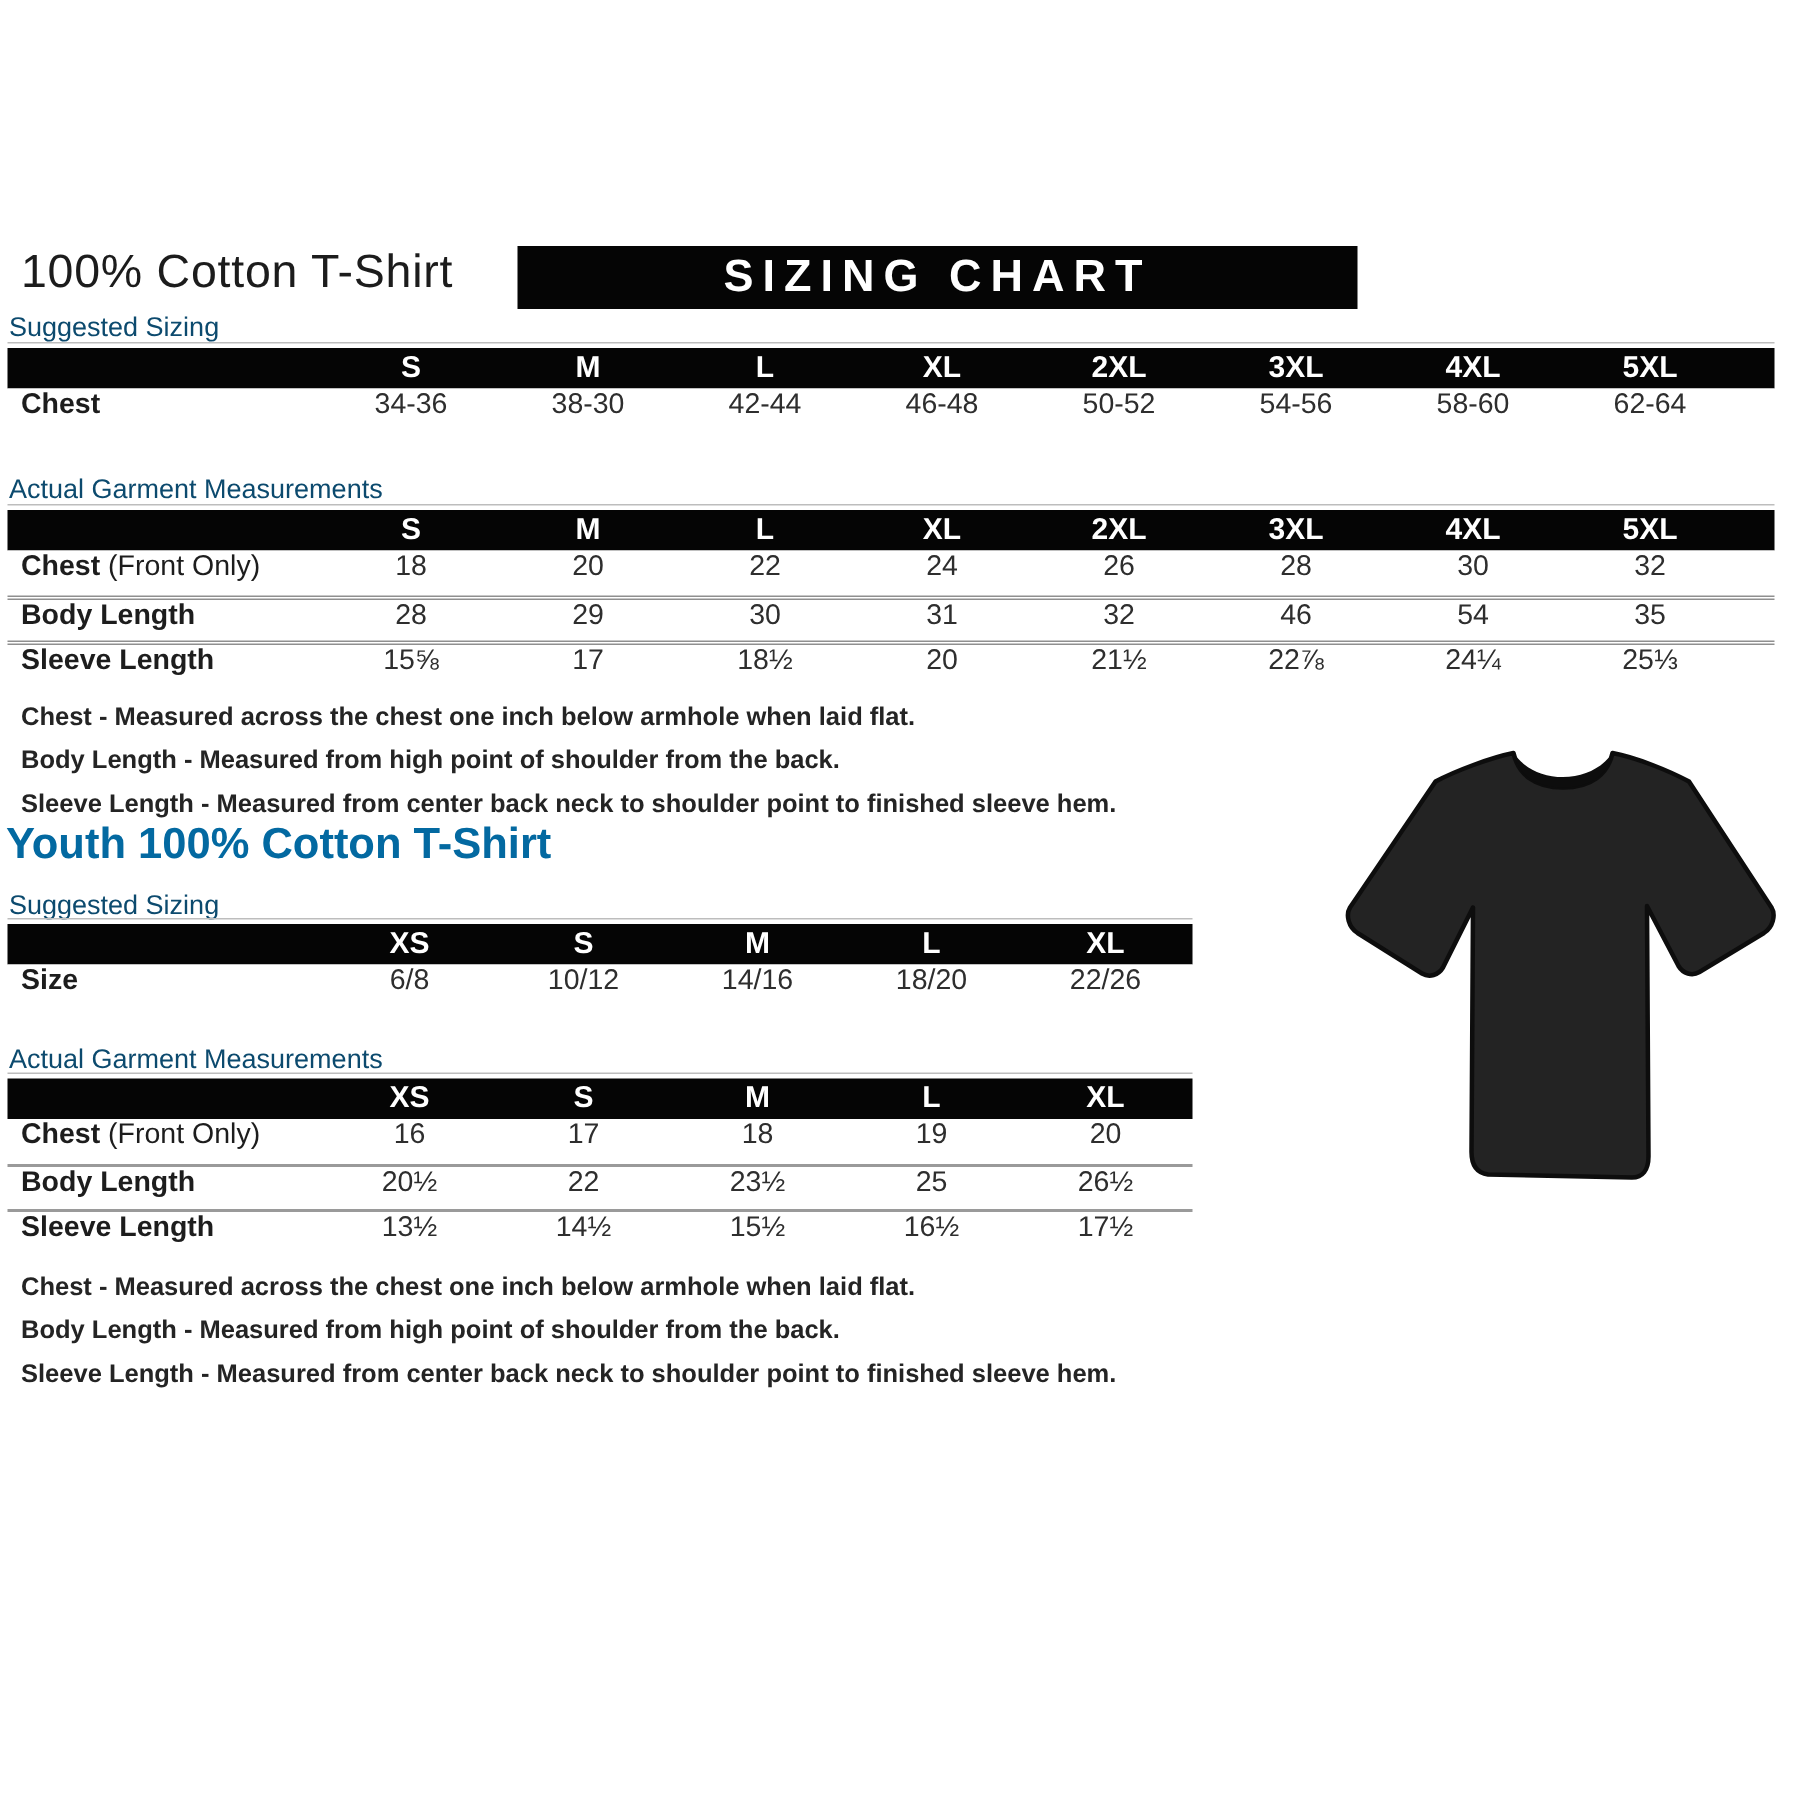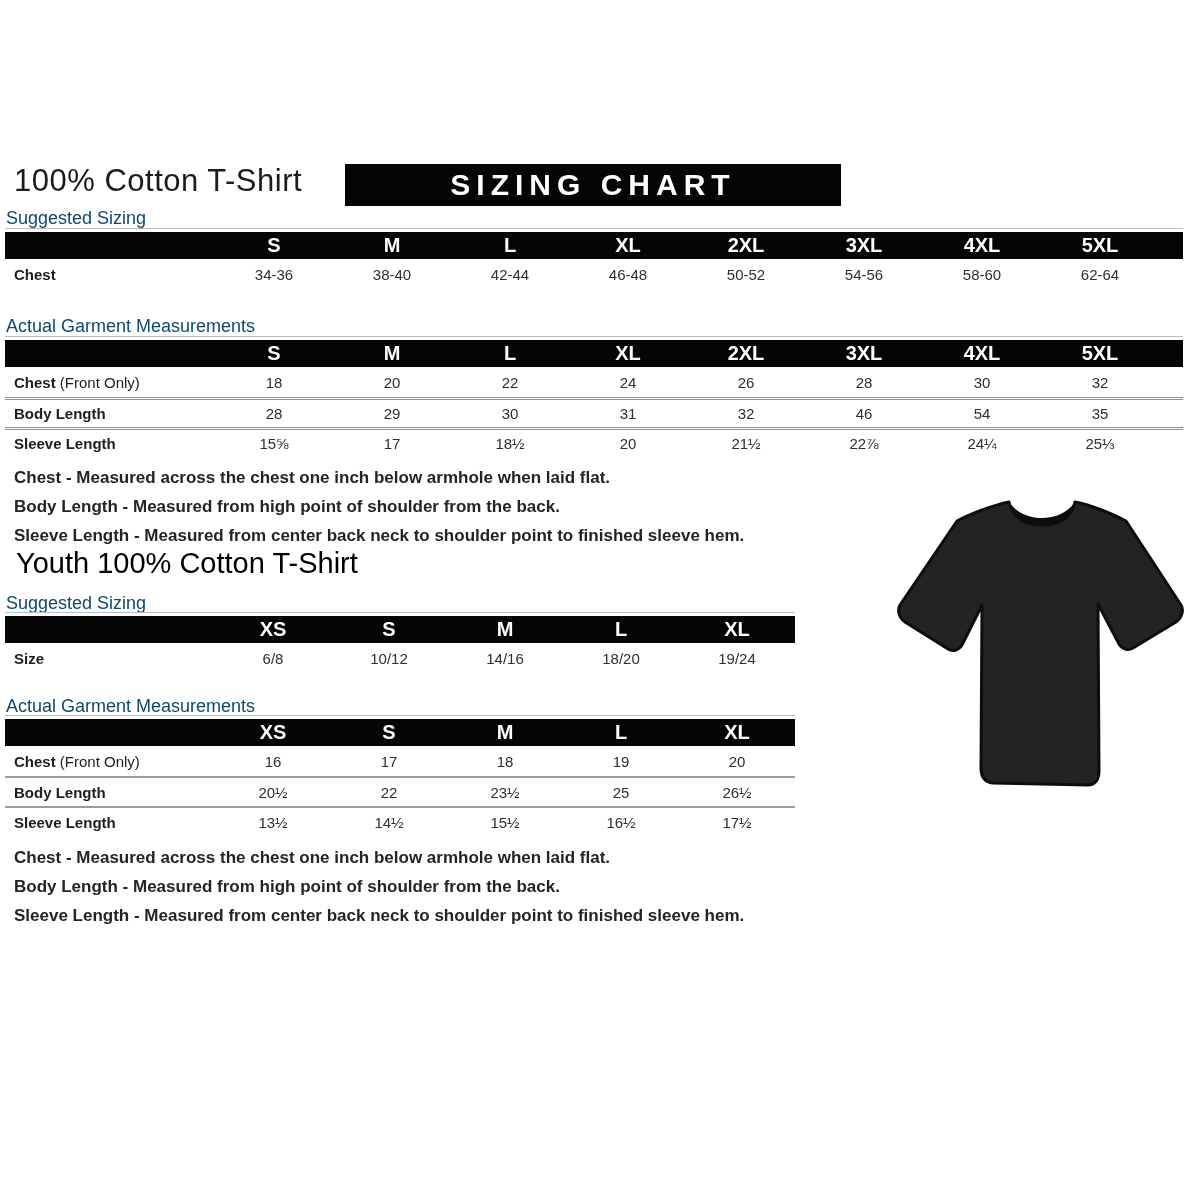--- a/index.html
+++ b/index.html
@@ -8,40 +8,40 @@
     position:relative;
     font-family:"Liberation Sans","DejaVu Sans",sans-serif;
     color:#1f1f1f;
     overflow:hidden;
   }
   .abs { position:absolute; }
 
   
   .main-title { left:14px; top:163px; font-size:31px; font-weight:400; color:#1c1c1c; letter-spacing:0.5px;text-align:center; }
   .banner {
-    left:345px; top:164px; width:496px; height:42px;
+    left:345px; top:164px; width:560px; height:42px;
     background:#050505; color:#ffffff;
     font-size:30px; font-weight:700; letter-spacing:6px;
     display:flex; align-items:center; justify-content:center;
   }
-  .youth-title { left:16px; top:547px; font-size:29px; font-weight:400; color:#000000; }
+  .youth-title { left:4px; top:547px; font-size:29px; font-weight:700; color:#0369a1; }
 
   .section-label { font-size:18px; color:#0c4a6e; }
 
   .note-block { left:14px; font-size:17px; color:#242424;font-weight:bold; }
   .note-block .note-line { line-height:29px; white-space:nowrap; }
 
   
   .sz-table { left:5px; }
   .sz-table .rule { height:1px; background:#bdbdbd; margin-bottom:3px; }
   .sz-head {
     background:#050505; color:#ffffff; font-weight:700; font-size:20px;
     display:flex; align-items:center;
   }
-  .sz-row { display:flex; align-items:center; font-size:15px; color:#2e2e2e; background:#ffffff; }
+  .sz-row { display:flex; align-items:flex-start; font-size:19px; color:#2e2e2e; background:#ffffff; }
   .sz-row.sep-double { border-top:3px double #8f8f8f; }
   .sz-row.sep-single { border-top:2px solid #9a9a9a; }
   .sz-label { width:210px; flex:0 0 210px; text-align:left; padding-left:9px; font-weight:700; color:#1d1d1d; white-space:nowrap; }
   .sz-label .suffix { font-weight:400; }
   .sz-col, .sz-cell { flex:1 1 0; text-align:center; }
   .adult-pad { padding-right:24px; }
 
   .sz-head { height:27px; }
   .sz-row  { height:30px; }
 
@@ -64,21 +64,21 @@
       <div class="sz-col">L</div>
       <div class="sz-col">XL</div>
       <div class="sz-col">2XL</div>
       <div class="sz-col">3XL</div>
       <div class="sz-col">4XL</div>
       <div class="sz-col">5XL</div>
     </div>
     <div class="sz-row adult-pad">
       <div class="sz-label"><span>Chest</span></div>
       <div class="sz-cell">34-36</div>
-      <div class="sz-cell">38-40</div>
+      <div class="sz-cell">38-30</div>
       <div class="sz-cell">42-44</div>
       <div class="sz-cell">46-48</div>
       <div class="sz-cell">50-52</div>
       <div class="sz-cell">54-56</div>
       <div class="sz-cell">58-60</div>
       <div class="sz-cell">62-64</div>
     </div>
   </div>
 
 <div class="abs section-label" style="left:6px; top:316px;">Actual Garment Measurements</div>
@@ -148,21 +148,21 @@
       <div class="sz-col">M</div>
       <div class="sz-col">L</div>
       <div class="sz-col">XL</div>
     </div>
     <div class="sz-row ">
       <div class="sz-label"><span>Size</span></div>
       <div class="sz-cell">6/8</div>
       <div class="sz-cell">10/12</div>
       <div class="sz-cell">14/16</div>
       <div class="sz-cell">18/20</div>
-      <div class="sz-cell">19/24</div>
+      <div class="sz-cell">22/26</div>
     </div>
   </div>
 
 <div class="abs section-label" style="left:6px; top:696px;">Actual Garment Measurements</div>
 <div class="abs sz-table" style="top:715px; width:790px;">
     <div class="rule"></div>
     <div class="sz-head " style="background: rgb(5, 5, 5); color: rgb(255, 255, 255);">
       <div class="sz-label"></div>
       <div class="sz-col">XS</div>
       <div class="sz-col">S</div>

